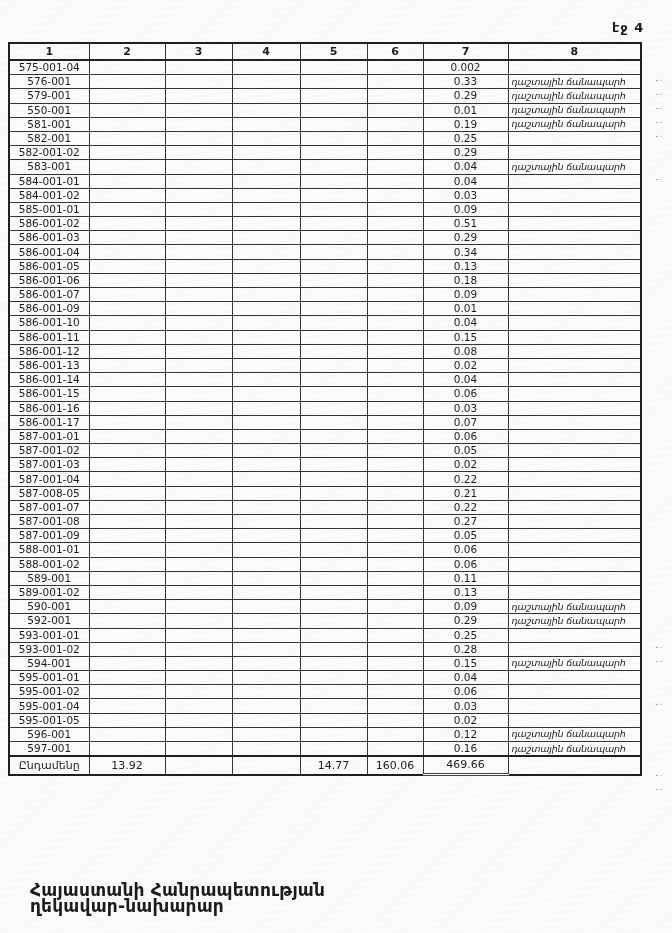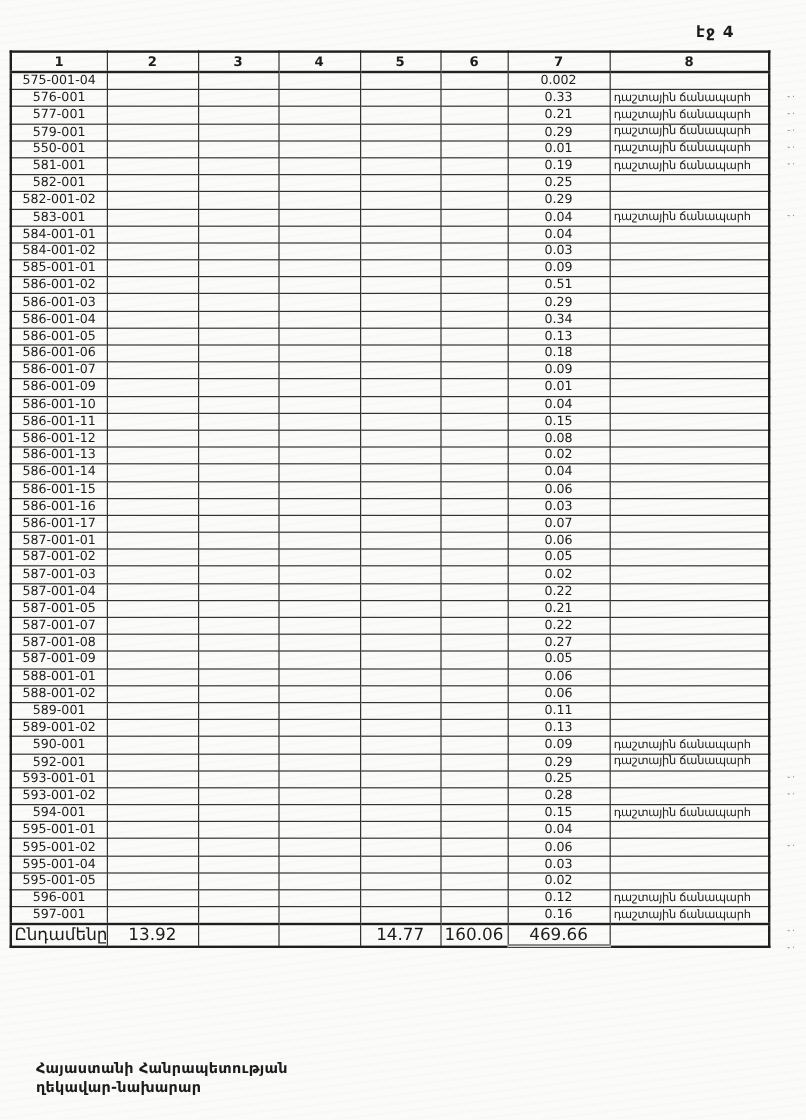--- a/index.html
+++ b/index.html
@@ -10,21 +10,21 @@
     color:#1c1c1c;
     position:relative;
     overflow:hidden;
   }
   .scan-noise{
     position:absolute;inset:0;pointer-events:none;
     background:
       repeating-linear-gradient(173deg, rgba(0,0,0,0.012) 0 2px, transparent 2px 7px);
   }
   #page-label{
-    position:absolute;top:20px;left:580px;
+    position:absolute;top:20px;left:612px;
     font-weight:bold;font-size:13px;letter-spacing:1px;
   }
   #doc-table-wrap{
     position:absolute;left:8px;top:42px;width:660px;
   }
   table{
     border-collapse:collapse;table-layout:fixed;
     width:634px;
     border:2px solid #1f1f1f;
   }
@@ -36,32 +36,33 @@
     line-height:1.05;
     text-align:center;
     vertical-align:middle;
     white-space:nowrap;
     overflow:hidden;
   }
   th{font-weight:bold;font-size:11px;height:15px;border-bottom:2px solid #222;}
   td.note-cell{
     text-align:left;font-size:9.5px;padding-left:3px;letter-spacing:-0.2px;
     color:#222;
-  }
-  tr.total-row td{font-size:14px;border-top:2px solid #1f1f1f;height:16px;margin-top:27px;}
+    font-style:italic;
+  }
+  tr.total-row td{font-size:11px;border-top:2px solid #1f1f1f;height:16px;margin-top:27px;}
   tr.total-row td.grand{border-bottom:3px double #444;}
   .mark-layer{position:absolute;left:640px;top:0;width:30px;height:100%;}
   .margin-mark{
     position:absolute;left:8px;
     font-size:8px;color:#8f8f8f;font-style:italic;letter-spacing:1px;
     transform:rotate(6deg);
   }
   #footer-block{
     position:absolute;left:30px;top:882px;
-    font-weight:bold;font-size:12px;line-height:16px;letter-spacing:0.2px;
+    font-weight:bold;font-size:17px;line-height:16px;letter-spacing:0.2px;
   }
   #signature{
     position:absolute;left:517px;top:940px;
     font-weight:bold;font-size:12px;letter-spacing:0.3px;
   }
 </style>
 </head>
 <body>
 
 <div class="scan-noise"></div>
@@ -107,30 +108,20 @@
           <td>576-001</td>
           <td></td>
           <td></td>
           <td></td>
           <td></td>
           <td></td>
           <td>0.33</td>
           <td class="note-cell">դաշտային ճանապարհ</td>
         </tr>
         <tr>
-          <td>577-001</td>
-          <td></td>
-          <td></td>
-          <td></td>
-          <td></td>
-          <td></td>
-          <td>0.21</td>
-          <td class="note-cell">դաշտային ճանապարհ</td>
-        </tr>
-        <tr>
           <td>579-001</td>
           <td></td>
           <td></td>
           <td></td>
           <td></td>
           <td></td>
           <td>0.29</td>
           <td class="note-cell">դաշտային ճանապարհ</td>
         </tr>
         <tr>
@@ -397,21 +388,21 @@
           <td>587-001-04</td>
           <td></td>
           <td></td>
           <td></td>
           <td></td>
           <td></td>
           <td>0.22</td>
           <td class="note-cell"></td>
         </tr>
         <tr>
-          <td>587-001-05</td>
+          <td>587-008-05</td>
           <td></td>
           <td></td>
           <td></td>
           <td></td>
           <td></td>
           <td>0.21</td>
           <td class="note-cell"></td>
         </tr>
         <tr>
           <td>587-001-07</td>

